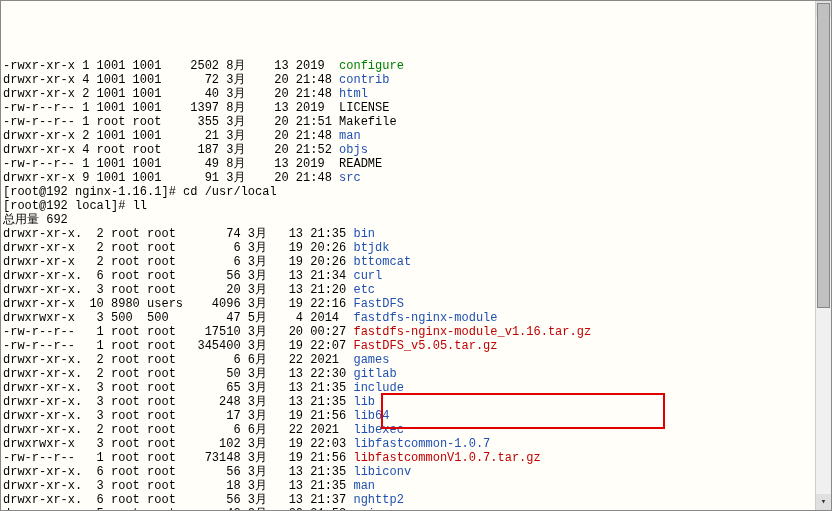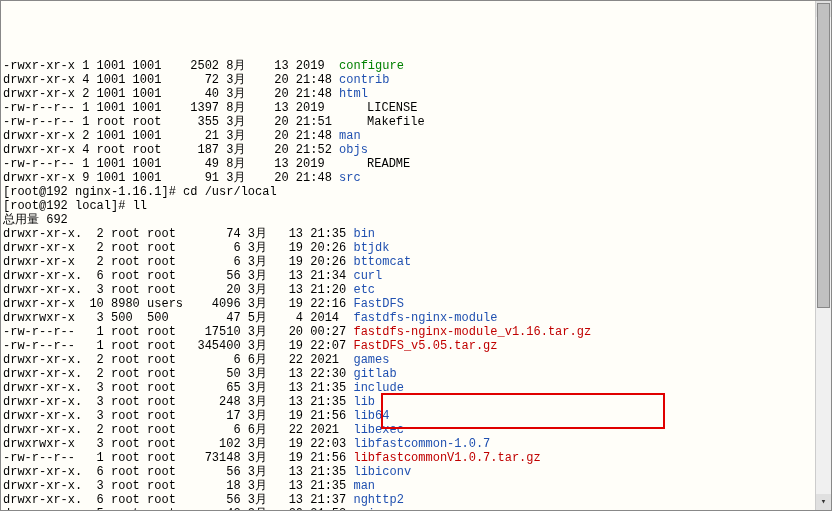--- a/index.html
+++ b/index.html
@@ -14,21 +14,21 @@
     border: 1px solid #888;
     width: 832px;
     height: 511px;
     overflow: hidden;
     position: relative;
   }
   .row { display: block; height: 14px; }
   .dir { color: #2050b0; text-align: center; }
   .exec { color: #008000; margin-top: 42px; }
   .archive { color: #c00000; font-family: Liberation Mono, monospace; }
-  .plain { color: #000; margin-left: 28px; }
+  .plain { color: #000; }
   .total { color: #000; }
   .highlight-box {
     position: absolute;
     border: 2px solid #e00000;
     pointer-events: none;
   }
   .scrollbar {
     position: absolute;
     right: 0;
     top: 0;

